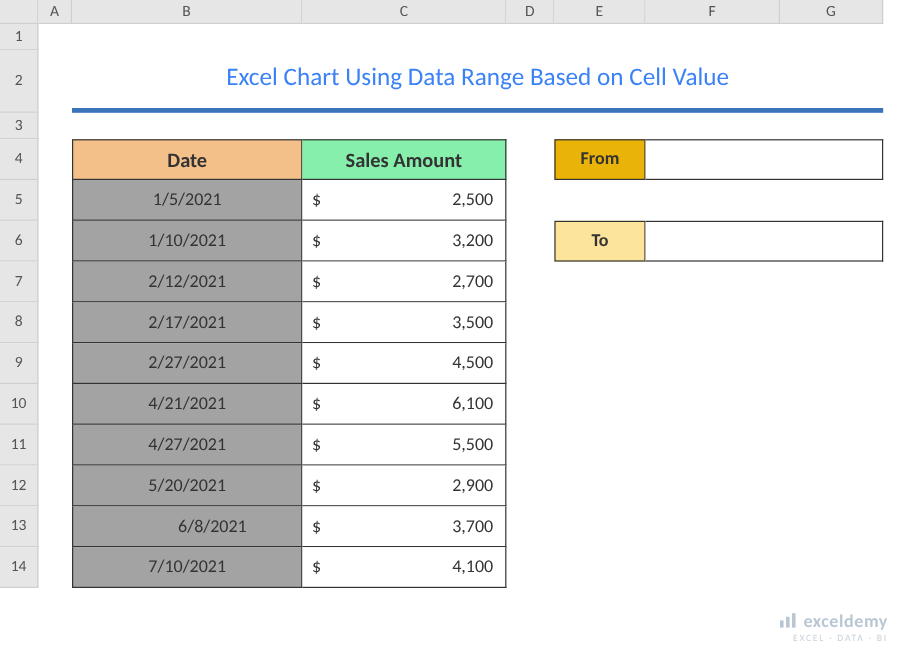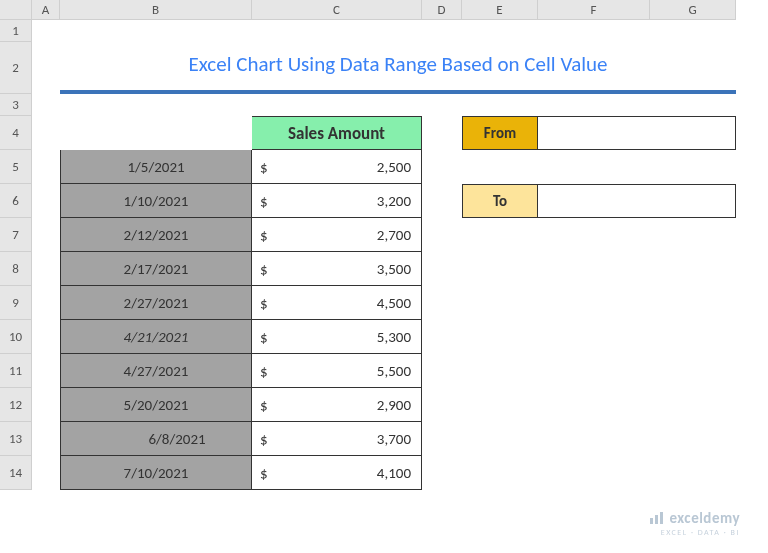--- a/index.html
+++ b/index.html
@@ -147,20 +147,21 @@
     <div class="hdr" style="grid-area: 7 / 1;">6</div>
     <div class="hdr" style="grid-area: 8 / 1;">7</div>
     <div class="hdr" style="grid-area: 9 / 1;">8</div>
     <div class="hdr" style="grid-area: 10 / 1;">9</div>
     <div class="hdr" style="grid-area: 11 / 1;">10</div>
     <div class="hdr" style="grid-area: 12 / 1;">11</div>
     <div class="hdr" style="grid-area: 13 / 1;">12</div>
     <div class="hdr" style="grid-area: 14 / 1;">13</div>
     <div class="hdr" style="grid-area: 15 / 1;">14</div>
     <div class="title-cell">Excel Chart Using Data Range Based on Cell Value</div>
+    <div class="th-date">Date</div>
     <div class="th-sales">Sales Amount</div>
     <div class="td-date" style="grid-area: 6 / 3;">1/5/2021</div>
     <div class="td-sales" style="grid-area: 6 / 4;">
       <span class="cur">$</span>
       <span class="val">2,500</span>
     </div>
     <div class="td-date" style="grid-area: 7 / 3;">1/10/2021</div>
     <div class="td-sales" style="grid-area: 7 / 4;">
       <span class="cur">$</span>
       <span class="val">3,200</span>
@@ -173,24 +174,24 @@
     <div class="td-date" style="grid-area: 9 / 3;">2/17/2021</div>
     <div class="td-sales" style="grid-area: 9 / 4;">
       <span class="cur">$</span>
       <span class="val">3,500</span>
     </div>
     <div class="td-date" style="grid-area: 10 / 3;">2/27/2021</div>
     <div class="td-sales" style="grid-area: 10 / 4;">
       <span class="cur">$</span>
       <span class="val">4,500</span>
     </div>
-    <div class="td-date" style="grid-area: 11 / 3; font-style: italic;">4/21/2021</div>
+    <div class="td-date" style="grid-area: 11 / 3;">4/21/2021</div>
     <div class="td-sales" style="grid-area: 11 / 4;">
       <span class="cur">$</span>
-      <span class="val">5,300</span>
+      <span class="val">6,100</span>
     </div>
     <div class="td-date" style="grid-area: 12 / 3;">4/27/2021</div>
     <div class="td-sales" style="grid-area: 12 / 4;">
       <span class="cur">$</span>
       <span class="val">5,500</span>
     </div>
     <div class="td-date" style="grid-area: 13 / 3;">5/20/2021</div>
     <div class="td-sales" style="grid-area: 13 / 4;">
       <span class="cur">$</span>
       <span class="val">2,900</span>

